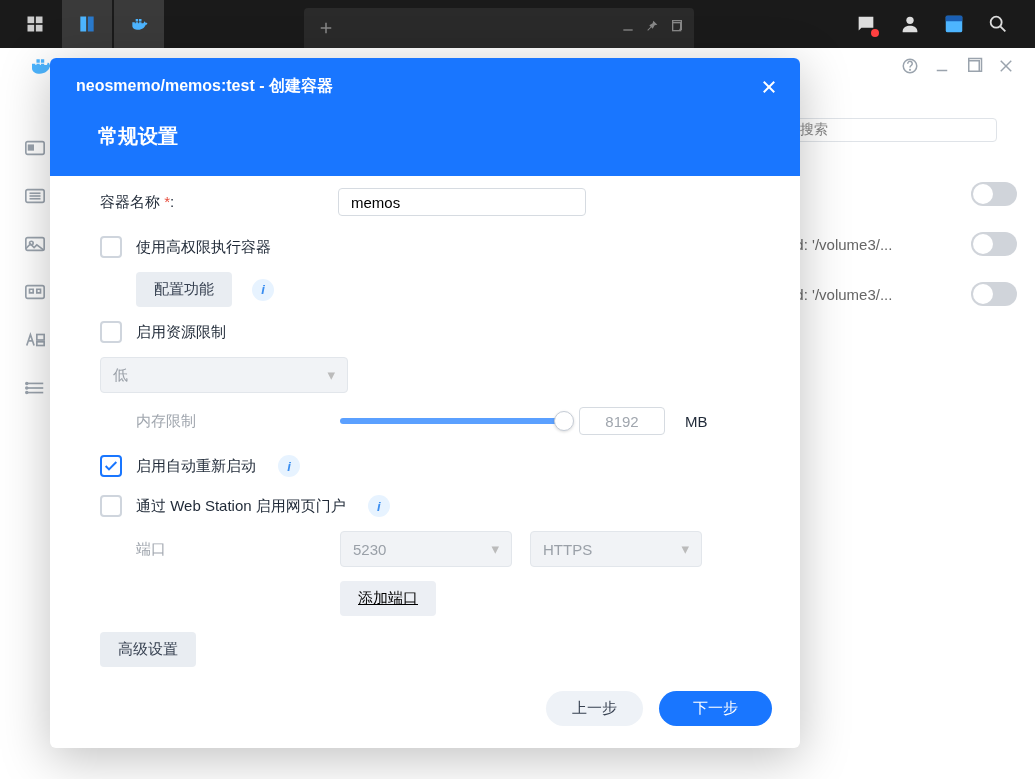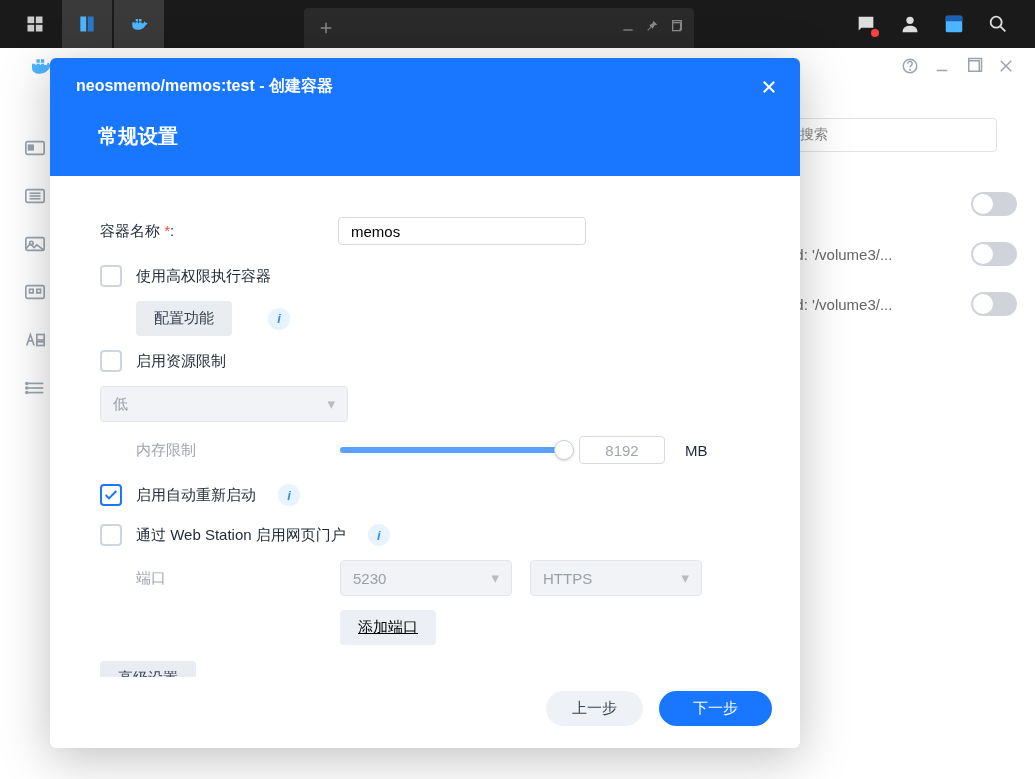--- a/index.html
+++ b/index.html
@@ -24,32 +24,32 @@
     .window-header { height: 40px; display: flex; align-items: center; padding: 0 20px; gap: 14px; justify-content: flex-end; }
     .window-header .wh-icon { color: #9aa3ad; }
     .wh-logo { margin-right: auto; margin-left: 8px; }
 
     
     .left-sidebar { position: absolute; left: 0; top: 88px; width: 70px; display: flex; flex-direction: column; gap: 28px; padding-top: 50px; align-items: center; }
     .left-sidebar .ls-icon { width: 34px; height: 20px; color: #9aa3ad; display: flex; align-items: center; justify-content:center; }
 
     
     .bg-right { position: absolute; right: 18px; top: 118px; width: 230px; }
-    .search-input { width: 210px; height: 34px; border: 1px solid #dfe3e8; border-radius: 4px; padding: 0 12px; color: #888; font-size: 14px; display:flex; align-items:center; }
+    .search-input { width: 210px; height: 24px; border: 1px solid #dfe3e8; border-radius: 4px; padding: 0 12px; color: #888; font-size: 14px; display:flex; align-items:center; }
     .toggle { width: 46px; height: 24px; background: #d0d4da; border-radius: 12px; position: relative; }
     .toggle::after { content:''; position:absolute; left:2px; top:2px; width:20px; height:20px; background:#fff; border-radius:50%; }
     .bg-group { display:flex; align-items:center; justify-content:space-between; margin-top:26px; }
 
     
     .modal { position: absolute; left: 50px; top: 58px; width: 750px; height: 690px; background: #fff; border-radius: 6px; box-shadow: 0 10px 50px rgba(0,0,0,0.25); overflow: hidden; display: flex; flex-direction: column; }
     .modal-header { background: #1976ff; height: 118px; padding: 18px 26px; color: #fff; position: relative; }
     .modal-title { font-size: 16px; font-weight: 600; }
     .modal-subtitle { font-size: 20px; font-weight: 700; margin-top: 26px; margin-left: 22px; }
     .modal-close { position: absolute; right: 22px; top: 20px; color: #fff; font-size: 20px; cursor: pointer; }
-    .modal-body { flex: 1; padding: 41px 50px 10px 50px; overflow-y: auto; }
+    .modal-body { flex: 1; padding: 12px 50px 10px 50px; overflow-y: auto; }
     .form-row { display: flex; align-items: center; margin-bottom: 20px; gap: 18px; }
     .form-row.tight { margin-bottom: 14px; }
     .form-label { width: 220px; font-size: 15px; color: #1f2937; }
     .form-label.sub { color: #a0a6ae; margin-left: 36px; width: 186px; }
     .form-label .req { color: #e74c3c; }
     .text-input { width: 248px; height: 28px; border: 1px solid #d6dbe1; border-radius: 4px; padding: 0 12px; font-size: 15px; }
     .text-input.small { width: 86px; text-align: center; color: #a0a6ae; background: #fff; }
     .checkbox-row { display:flex; align-items:center; gap: 14px; margin-bottom: 14px; }
     .checkbox { width: 22px; height: 22px; border: 2px solid #cfd5dd; border-radius: 4px; display: inline-flex; align-items:center; justify-content:center; cursor:pointer; flex-shrink:0; }
     .checkbox.checked { border-color: #1976ff; }
@@ -62,21 +62,21 @@
     .btn-pill { background: #eef2f7; color: #374151; border-radius: 18px; padding: 8px 26px; }
     .info-badge { width: 22px; height: 22px; border-radius: 50%; background: #e7f3ff; color: #3b8ef0; display:inline-flex; align-items:center; justify-content:center; font-size:13px; font-weight:700; font-style: italic; margin-left: 8px; flex-shrink:0; }
     .select { width: 248px; height: 36px; border: 1px solid #e2e6eb; border-radius: 4px; background: #f1f3f6; color: #9aa0a8; padding: 0 12px; display:flex; align-items:center; justify-content:space-between; font-size:15px; }
     .select .chev { color: #bbb; }
     .select.small { width: 172px; }
     .slider-wrap { display: flex; align-items: center; gap: 14px; }
     .slider { width: 225px; height: 6px; background: #5ba0ff; border-radius: 3px; position: relative; }
     .slider-thumb { position: absolute; right: -9px; top: -7px; width: 20px; height: 20px; background: #fff; border: 1px solid #c5ccd6; border-radius: 50%; box-shadow: 0 1px 3px rgba(0,0,0,0.15); }
     .unit { font-size: 15px; color: #1f2937; margin-left: 6px; }
     .modal-footer { padding: 14px 28px 22px; display: flex; justify-content: flex-end; gap: 16px; }
-    .inline-sub-row { margin-left: 36px; margin-top: 4px; margin-bottom: 14px; display:flex; gap:28px; align-items:center; }
+    .inline-sub-row { margin-left: 36px; margin-top: 4px; margin-bottom: 14px; display:flex; gap:12px; align-items:center; }
   </style>
 </head>
 <body>
 
 <div class="top-taskbar">
   <div class="taskbar-left">
     <div class="taskbar-icon">
       <svg viewBox="0 0 24 24" fill="currentColor">
           <rect x="3" y="3" width="8" height="8"></rect>
           <rect x="13" y="3" width="8" height="8"></rect>

